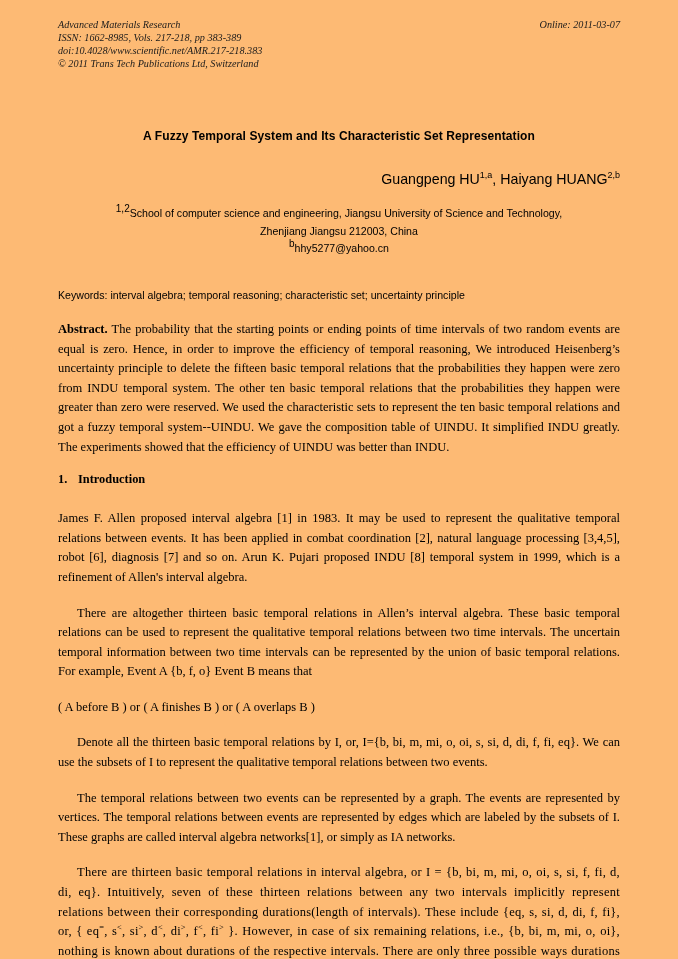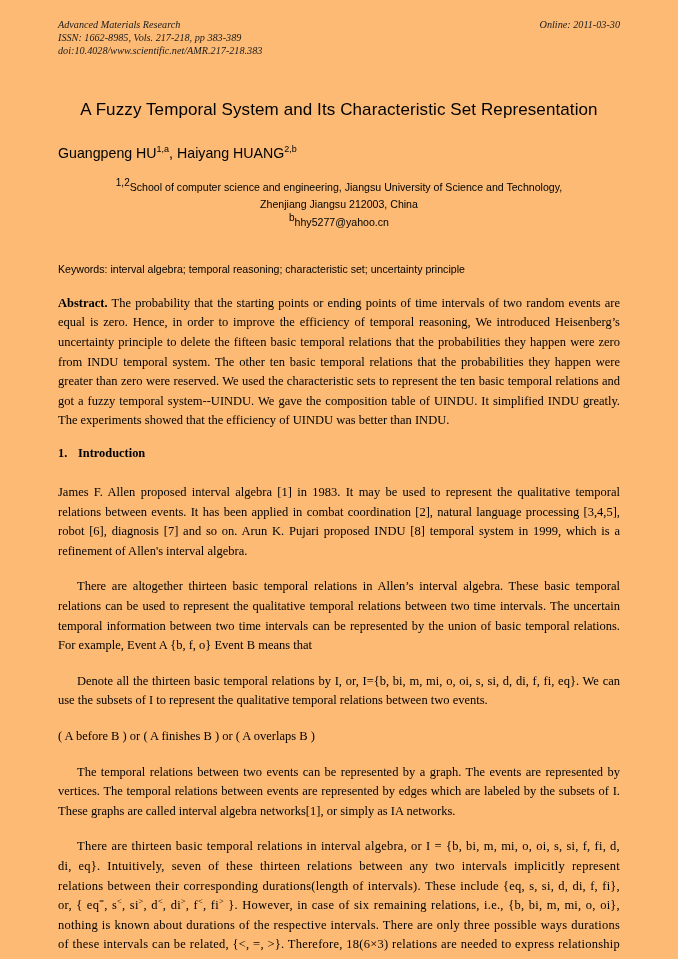--- a/index.html
+++ b/index.html
@@ -44,36 +44,36 @@
     position: absolute;
     right: 0;
     top: 0;
     font-style: italic;
     font-size: 10.2px;
     white-space: nowrap;
   }
 
   
   .paper-title {
-    margin-top: 43px;
-    font-family: "Liberation Sans", sans-serif;
-    font-weight: normal;
-    font-size: 17px;
+    margin-top: 56px;
+    font-family: "Liberation Sans", sans-serif;
+    font-weight: bold;
+    font-size: 12px;
     line-height: 20px;
     text-align: center;
     letter-spacing: 0.1px;
   }
 
   
   .authors {
     margin-top: 24px;
     font-family: "Liberation Sans", sans-serif;
     font-size: 14.2px;
     line-height: 18px;
-    text-align: left;
+    text-align: right;
   }
   .authors sup {
     font-size: 9px;
     vertical-align: super;
     line-height: 0;
   }
 
   
   .affiliation {
     margin-top: 17px;
@@ -159,21 +159,22 @@
 </head>
 <body>
 
 <div class="page">
   <div class="content">
 
     <div class="journal-header">
       <div class="jh-line">Advanced Materials Research</div>
       <div class="jh-line">ISSN: 1662-8985, Vols. 217-218, pp 383-389</div>
       <div class="jh-line">doi:10.4028/www.scientific.net/AMR.217-218.383</div>
-      <div class="journal-online">Online: 2011-03-30</div>
+      <div class="jh-line">© 2011 Trans Tech Publications Ltd, Switzerland</div>
+      <div class="journal-online">Online: 2011-03-07</div>
     </div>
 
     <h1 class="paper-title">A Fuzzy Temporal System and Its Characteristic Set Representation</h1>
 
     <div class="authors">
       <span>Guangpeng HU</span><sup>1,a</sup><span>, </span><span>Haiyang HUANG</span><sup>2,b</sup>
     </div>
 
     <div class="affiliation">
       <div><sup>1,2</sup><span>School of computer science and engineering, Jiangsu University of Science and Technology,</span></div>
@@ -190,23 +191,23 @@
     </div>
 
     <div class="section-heading">
       <span class="sec-num">1.</span><span>Introduction</span>
     </div>
 
     <p class="body-para noindent">James F. Allen proposed interval algebra [1] in 1983. It may be used to represent the qualitative temporal relations between events. It has been applied in combat coordination [2], natural language processing [3,4,5], robot [6], diagnosis [7] and so on. Arun K. Pujari proposed INDU [8] temporal system in 1999, which is a refinement of Allen's interval algebra.</p>
 
     <p class="body-para indent tight">There are altogether thirteen basic temporal relations in Allen’s interval algebra. These basic temporal relations can be used to represent the qualitative temporal relations between two time intervals. The uncertain temporal information between two time intervals can be represented by the union of basic temporal relations. For example, Event A {b, f, o} Event B means that</p>
 
+    <p class="body-para noindent tight nojustify">( A before B ) or ( A finishes B ) or ( A overlaps B )</p>
+
     <p class="body-para indent tight">Denote all the thirteen basic temporal relations by I, or, I={b, bi, m, mi, o, oi, s, si, d, di, f, fi, eq}. We can use the subsets of I to represent the qualitative temporal relations between two events.</p>
-
-    <p class="body-para noindent tight nojustify">( A before B ) or ( A finishes B ) or ( A overlaps B )</p>
 
     <p class="body-para indent tight">The temporal relations between two events can be represented by a graph. The events are represented by vertices. The temporal relations between events are represented by edges which are labeled by the subsets of I. These graphs are called interval algebra networks[1], or simply as IA networks.</p>
 
     <p class="body-para indent tight wide">
       <span>There are thirteen basic temporal relations in interval algebra, or I = {b, bi, m, mi, o, oi, s, si, f, fi, d, di, eq}. Intuitively, seven of these thirteen relations between any two intervals implicitly represent relations between their corresponding durations(length of intervals). These include {eq, s, si, d, di, f, fi}, or, { eq</span><sup>=</sup><span>, s</span><sup>&lt;</sup><span>, si</span><sup>&gt;</sup><span>, d</span><sup>&lt;</sup><span>, di</span><sup>&gt;</sup><span>, f</span><sup>&lt;</sup><span>, fi</span><sup>&gt;</sup><span> }. However, in case of six remaining relations, i.e., {b, bi, m, mi, o, oi}, nothing is known about durations of the respective intervals. There are only three possible ways durations of these intervals can be related, {&lt;, =, &gt;}. Therefore, 18(6×3) relations are needed to express relationship between intervals and durations with respect to the above six relations. The relations in INDU are denoted as E={ </span>
     </p>
 
   </div>
 </div>
 

